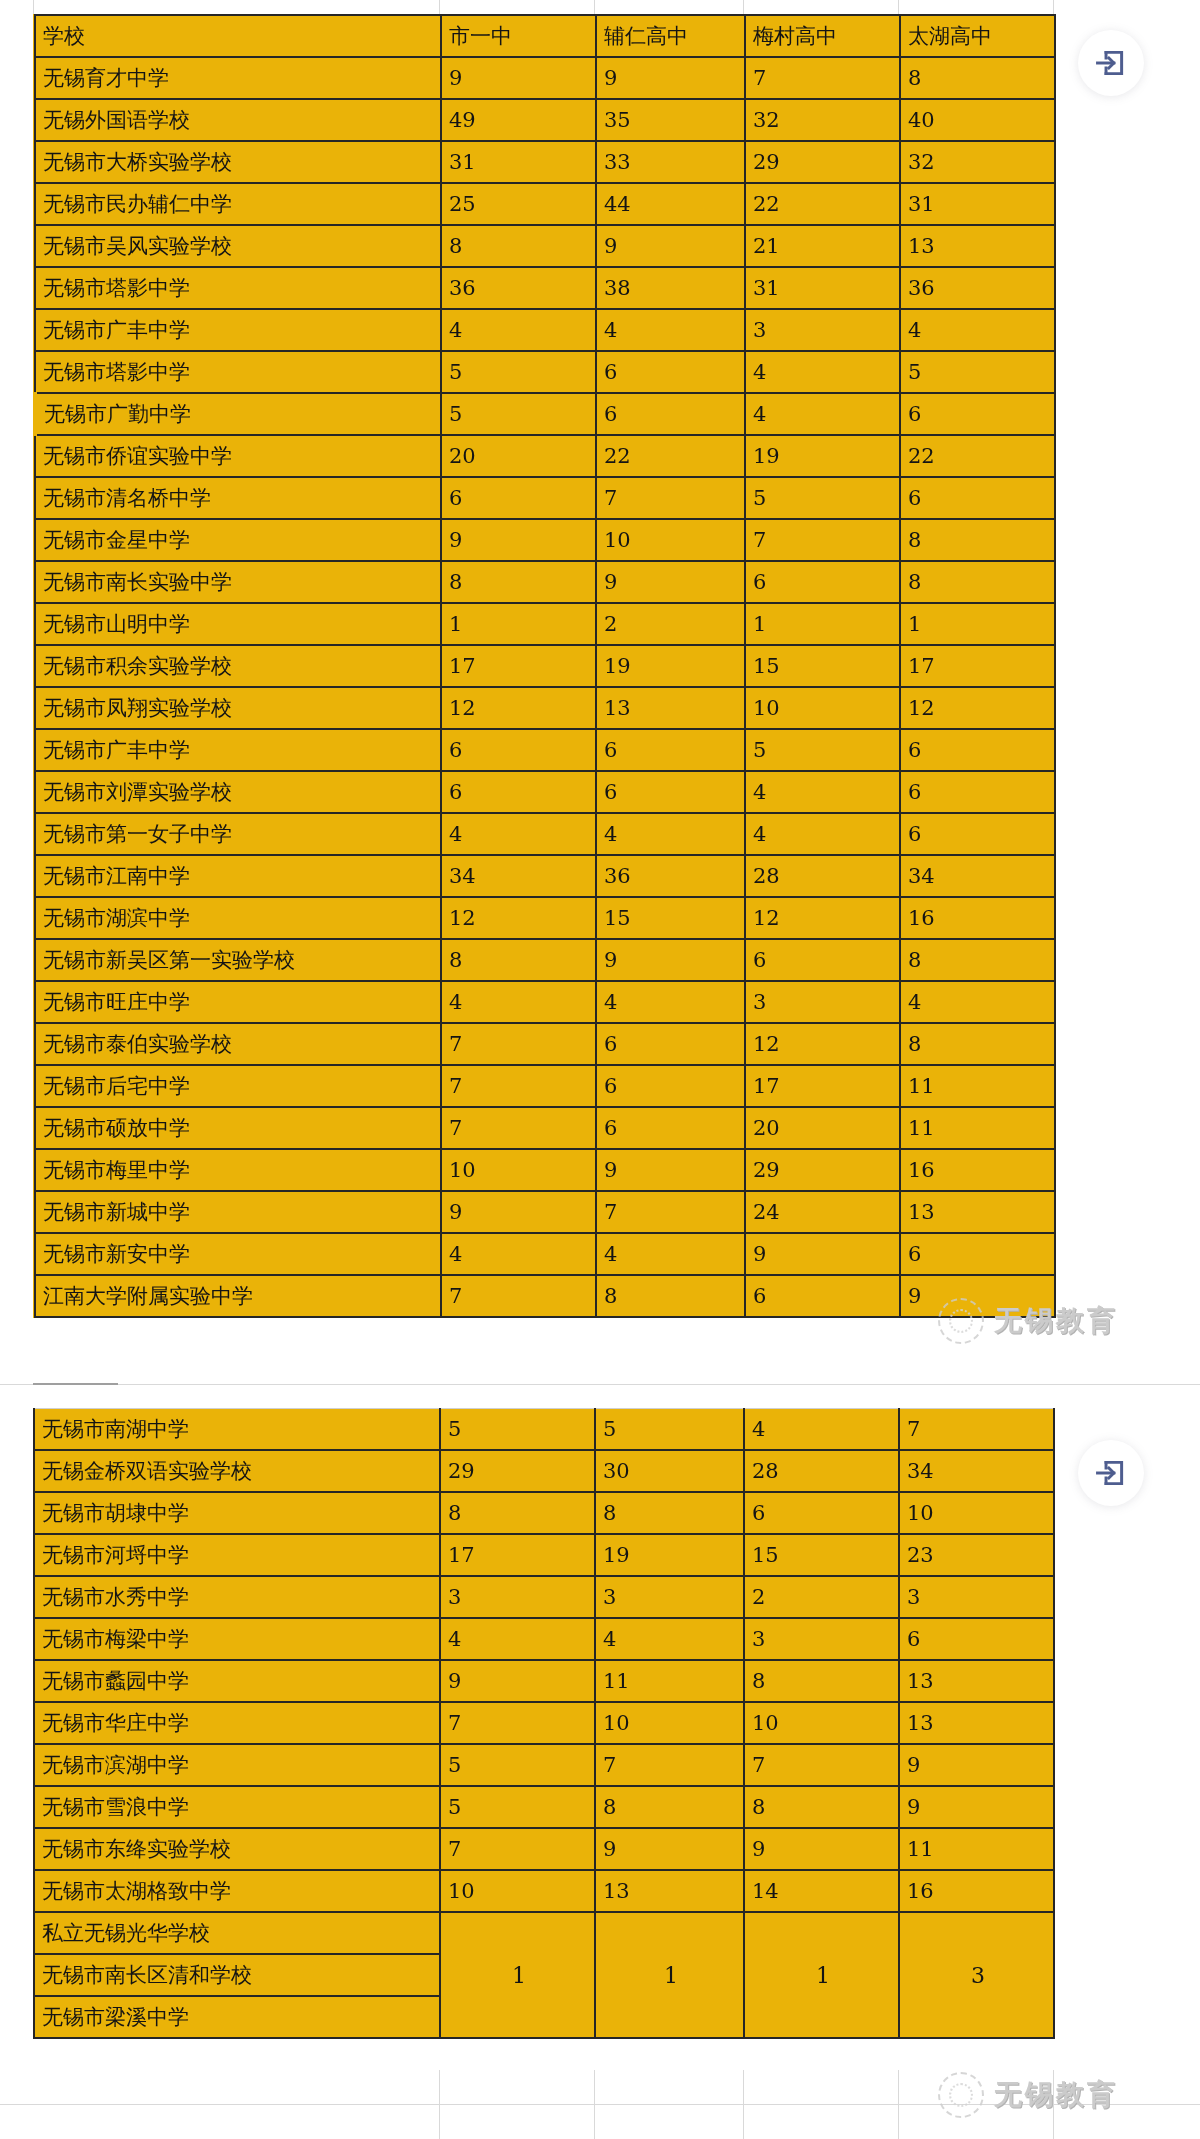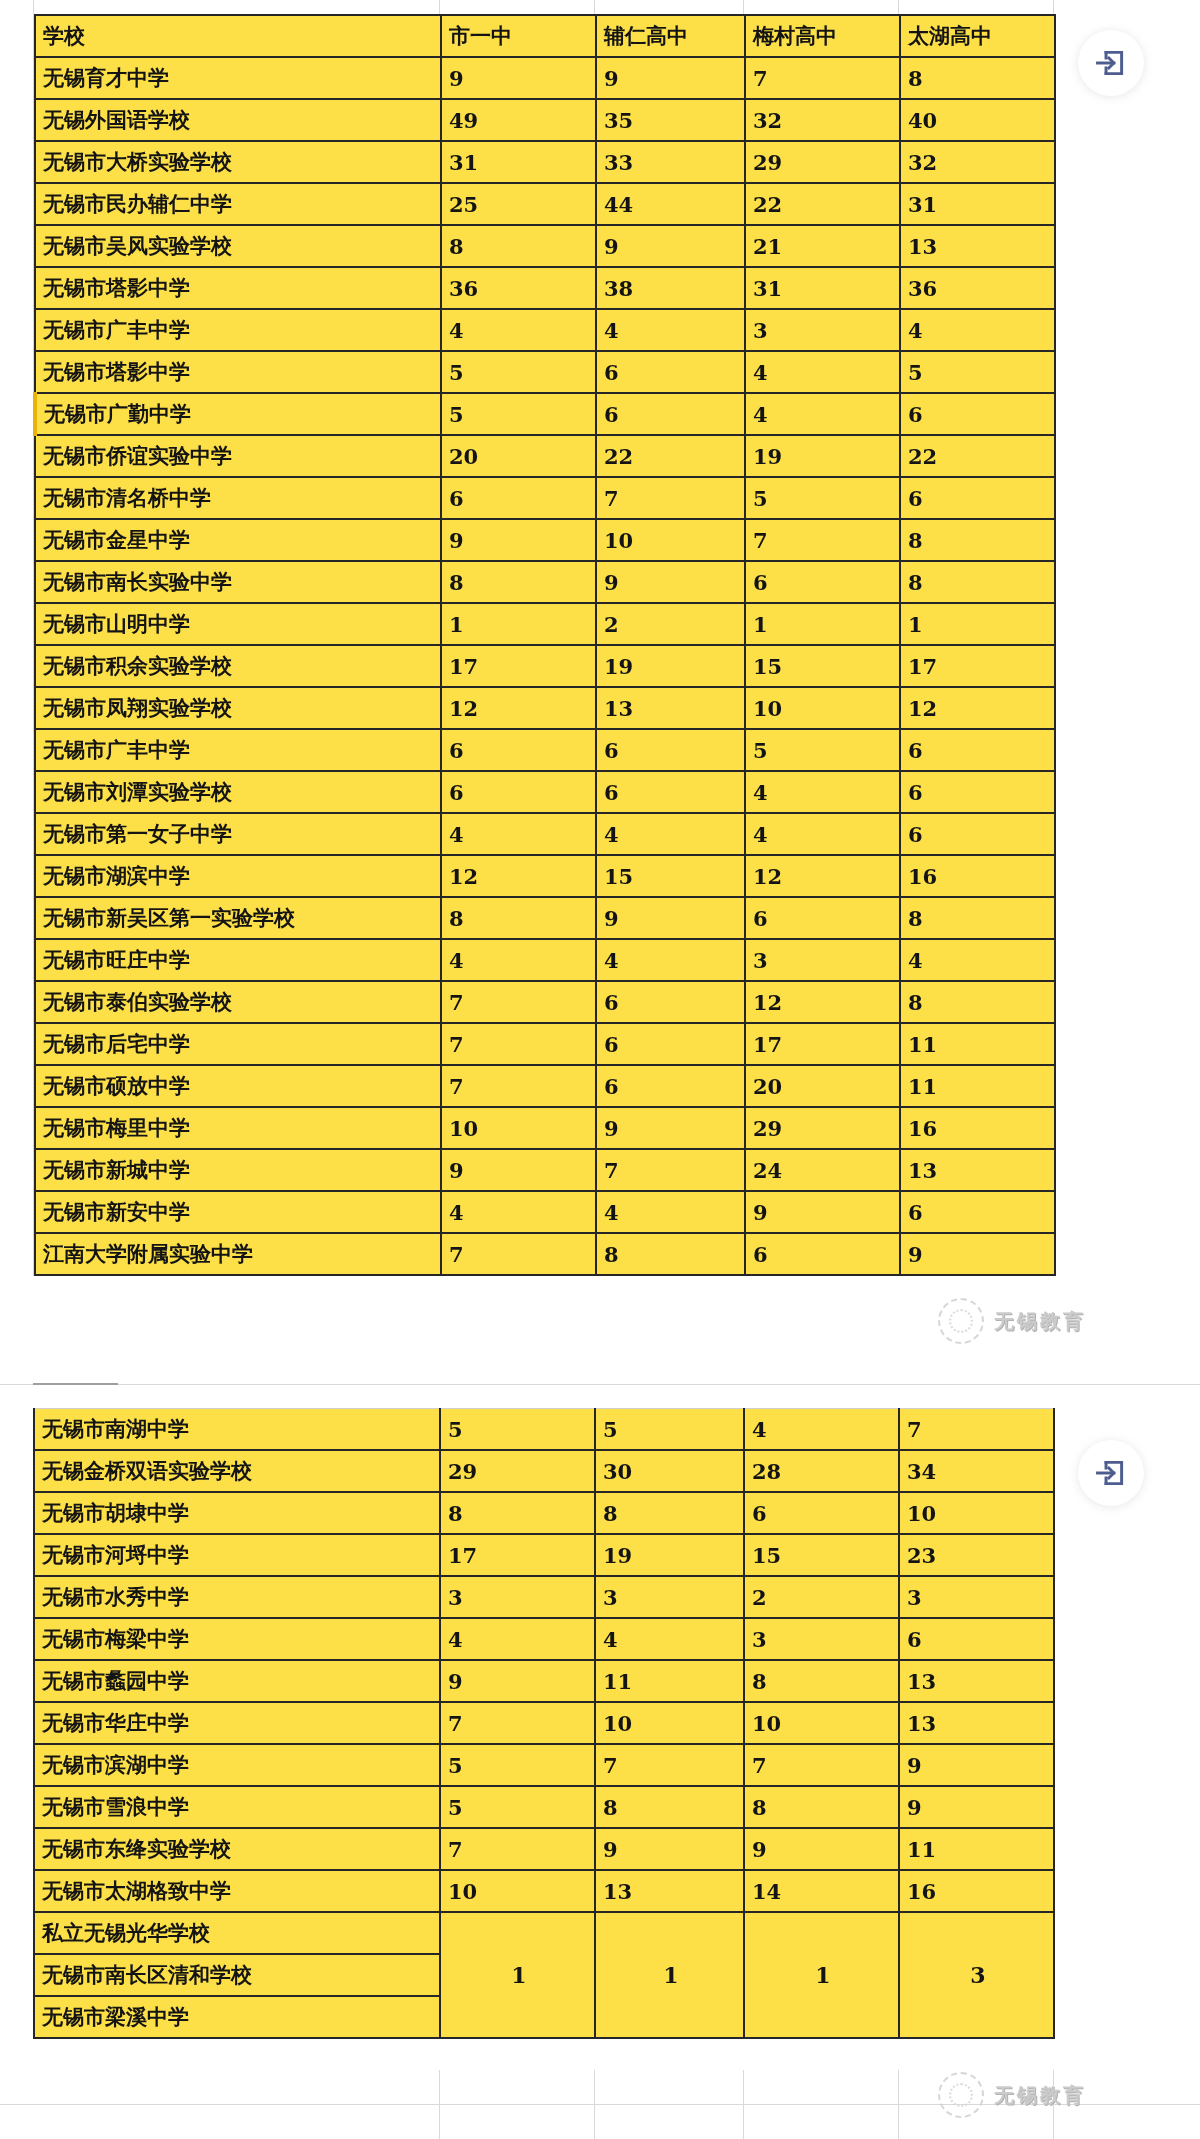--- a/index.html
+++ b/index.html
@@ -6,42 +6,42 @@
   .page{position:relative;width:1200px;height:2139px;background:#ffffff;overflow:hidden;
         font-family:"DejaVu Serif","Liberation Serif",serif;}
 
   
   .vstub{position:absolute;width:1px;background:#d9d9d9;}
   .hline{position:absolute;height:1px;background:#d9d9d9;}
   .hline.darkseg{background:#9f9f9f;height:2px;}
 
   
   .tblwrap{position:absolute;}
-  table.grid{border-collapse:collapse;table-layout:fixed;width:1020px;background:#fde047;font-weight:bold;}
+  table.grid{border-collapse:collapse;table-layout:fixed;width:1020px;background:#eab308;}
   table.grid td{border:2px solid #262626;height:40px;padding:0 4px 0 7px;
      font-size:21px;color:#141414;white-space:nowrap;overflow:hidden;
      vertical-align:middle;text-align:left;}
   table.grid td.num{font-size:21px;}
   table.grid tr.hl td.school{border-left:4px solid #eab308;margin-top:42px;}
   table.grid td.mergedval{text-align:center;vertical-align:middle;font-size:22px;}
   #t2 table.grid tr:first-child td{border-top:1px solid #cfcfcf;margin-top:47px;}
 
   
   .enter-btn{position:absolute;width:66px;height:66px;border-radius:50%;background:#ffffff;
      box-shadow:0 1px 10px rgba(120,120,140,0.18);display:flex;align-items:center;justify-content:center;
      cursor:pointer;}
   .enter-btn svg{display:block;}
 
   
   .watermark{position:absolute;display:flex;align-items:center;gap:10px;pointer-events:none;}
   .wm-circle{width:42px;height:42px;border:2px dashed #cccccc;border-radius:50%;position:relative;opacity:.8;}
   .wm-circle:after{content:"";position:absolute;left:9px;top:9px;width:20px;height:20px;
      border:2px dotted #d4d4d4;border-radius:50%;}
   .wm-text{font-family:"DejaVu Sans","Liberation Sans",sans-serif;font-weight:bold;
-     font-size:20px;letter-spacing:3px;color:#cbcbcb;text-shadow:1px 1px 0 #b2b2b2;}
+     font-size:28px;letter-spacing:3px;color:#cbcbcb;text-shadow:1px 1px 0 #b2b2b2;}
 </style>
 </head>
 <body>
 
 <div class="page">
 
   <div class="vstub" style="left:33px;top:0;height:14px;"></div>
   <div class="vstub" style="left:439px;top:0;height:14px;"></div>
   <div class="vstub" style="left:594px;top:0;height:14px;"></div>
   <div class="vstub" style="left:743px;top:0;height:14px;"></div>
@@ -190,20 +190,27 @@
             <td class="num">6</td>
             <td class="num">4</td>
             <td class="num">6</td>
           </tr>
           <tr>
             <td class="school">无锡市第一女子中学</td>
             <td class="num">4</td>
             <td class="num">4</td>
             <td class="num">4</td>
             <td class="num">6</td>
+          </tr>
+          <tr>
+            <td class="school">无锡市江南中学</td>
+            <td class="num">34</td>
+            <td class="num">36</td>
+            <td class="num">28</td>
+            <td class="num">34</td>
           </tr>
           <tr>
             <td class="school">无锡市湖滨中学</td>
             <td class="num">12</td>
             <td class="num">15</td>
             <td class="num">12</td>
             <td class="num">16</td>
           </tr>
           <tr>
             <td class="school">无锡市新吴区第一实验学校</td>

